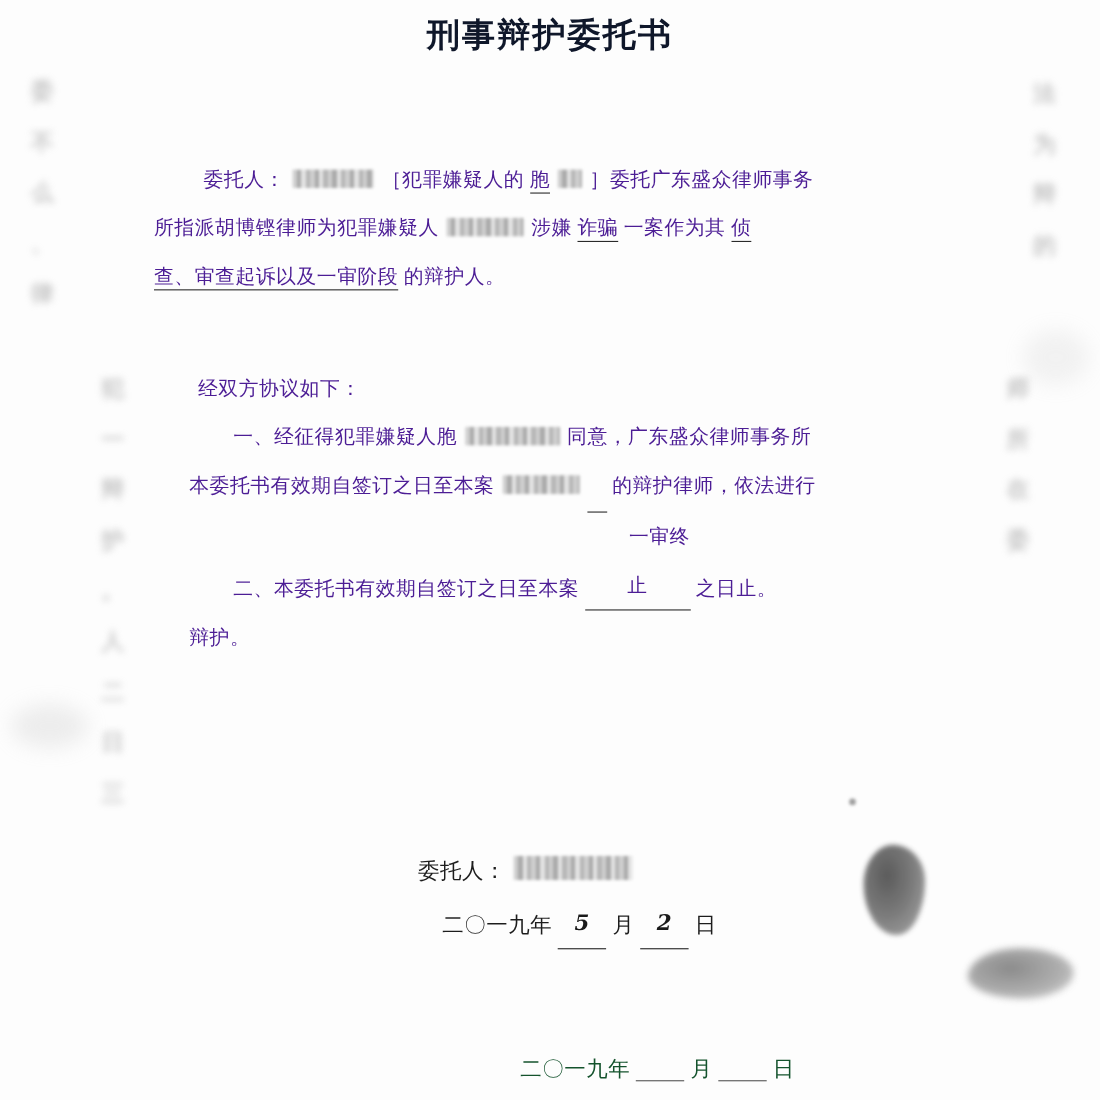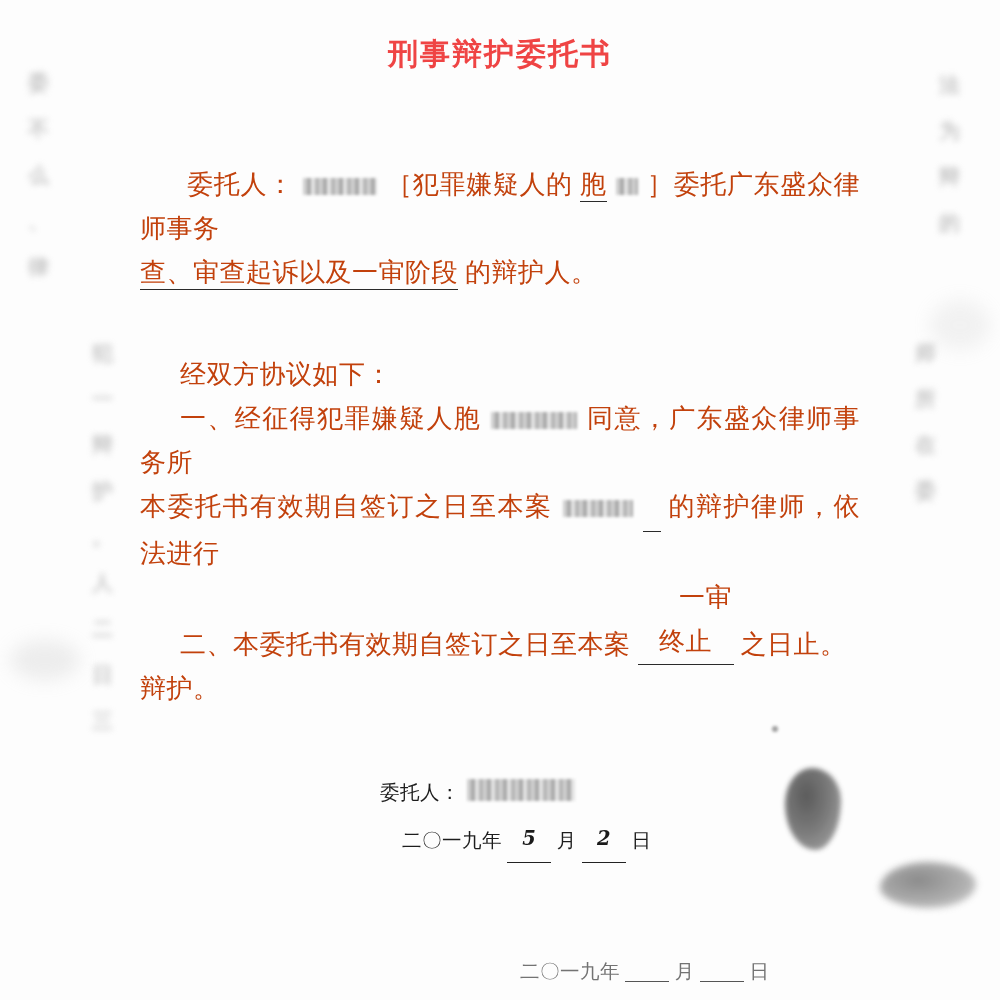--- a/index.html
+++ b/index.html
@@ -56,40 +56,40 @@
     top: 0;
     width: 720px;
     height: 1000px;
   }
 
   #doc-title {
     text-align: center;
     font-size: 30px;
     font-weight: 700;
     letter-spacing: 2px;
-    color: #ef4444;
-    margin-top: 34px;
+    color: #0f172a;
+    margin-top: 12px;
     filter: blur(.35px);
   }
 
   .para {
-    font-size: 26px;
+    font-size: 18px;
     line-height: 44px;
-    color: #c2410c;
+    color: #4c1d95;
     text-align: justify;
     filter: blur(.3px);
     letter-spacing: .5px;
   }
   .indent { text-indent: 40px; }
 
   .block-1 { margin-top: 88px; }
   .block-2 { margin-top: 58px; }
 
   .line { display: block; }
-  .list-line { display: block; }
+  .list-line { display: block; margin-left: 32px; }
 
   
   .redact {
     display: inline-block;
     vertical-align: -2px;
     height: 17px;
     background:
       repeating-linear-gradient(90deg,#cfcfcf 0 4px,#a9a9a9 4px 8px,#e4e4e4 8px 12px,#b6b6b6 12px 16px),
       #c6c6c6;
     filter: blur(1.4px);
@@ -164,24 +164,24 @@
     width: 96px;
     height: 46px;
     border-radius: 50% 50% 48% 52% / 56% 48% 52% 44%;
     background: radial-gradient(ellipse at 40% 40%, #6f6f6f 0%, #9a9a9a 55%, #cfcfcf 100%);
     filter: blur(3.5px);
     opacity: .8;
   }
 
   #last-row {
     position: absolute;
-    left: 520px;
+    left: 473px;
     top: 958px;
     font-size: 19.5px;
-    color: #737373;
+    color: #14532d;
     filter: blur(.7px);
     white-space: nowrap;
     letter-spacing: .5px;
   }
   #last-row .date-blank { border-bottom: 1.4px solid #555; }
 
   .tiny-mark {
     position: absolute;
     left: 772px;
     top: 726px;
@@ -231,20 +231,28 @@
       <span class="line">
         <span style="display:inline-block;width:40px"></span>
         <span>委托人：</span>
         <span class="redact w1"></span>
         <span>［犯罪嫌疑人的</span>
         <span class="u">胞</span>
         <span class="redact w2"></span>
         <span>］委托广东盛众律师事务</span>
       </span>
       <span class="line">
+        <span>所指派胡博铿律师为犯罪嫌疑人</span>
+        <span class="redact w3"></span>
+        <span>涉嫌</span>
+        <span class="u">诈骗</span>
+        <span>一案作为其</span>
+        <span class="u">侦</span>
+      </span>
+      <span class="line">
         <span class="u">查、审查起诉以及一审阶段</span>
         <span>的辩护人。</span>
       </span>
     </div>
 
     <div class="para block-2">
       <span class="line indent">经双方协议如下：</span>
 
       <span class="list-line indent">
         <span>一、经征得犯罪嫌疑人胞</span>

